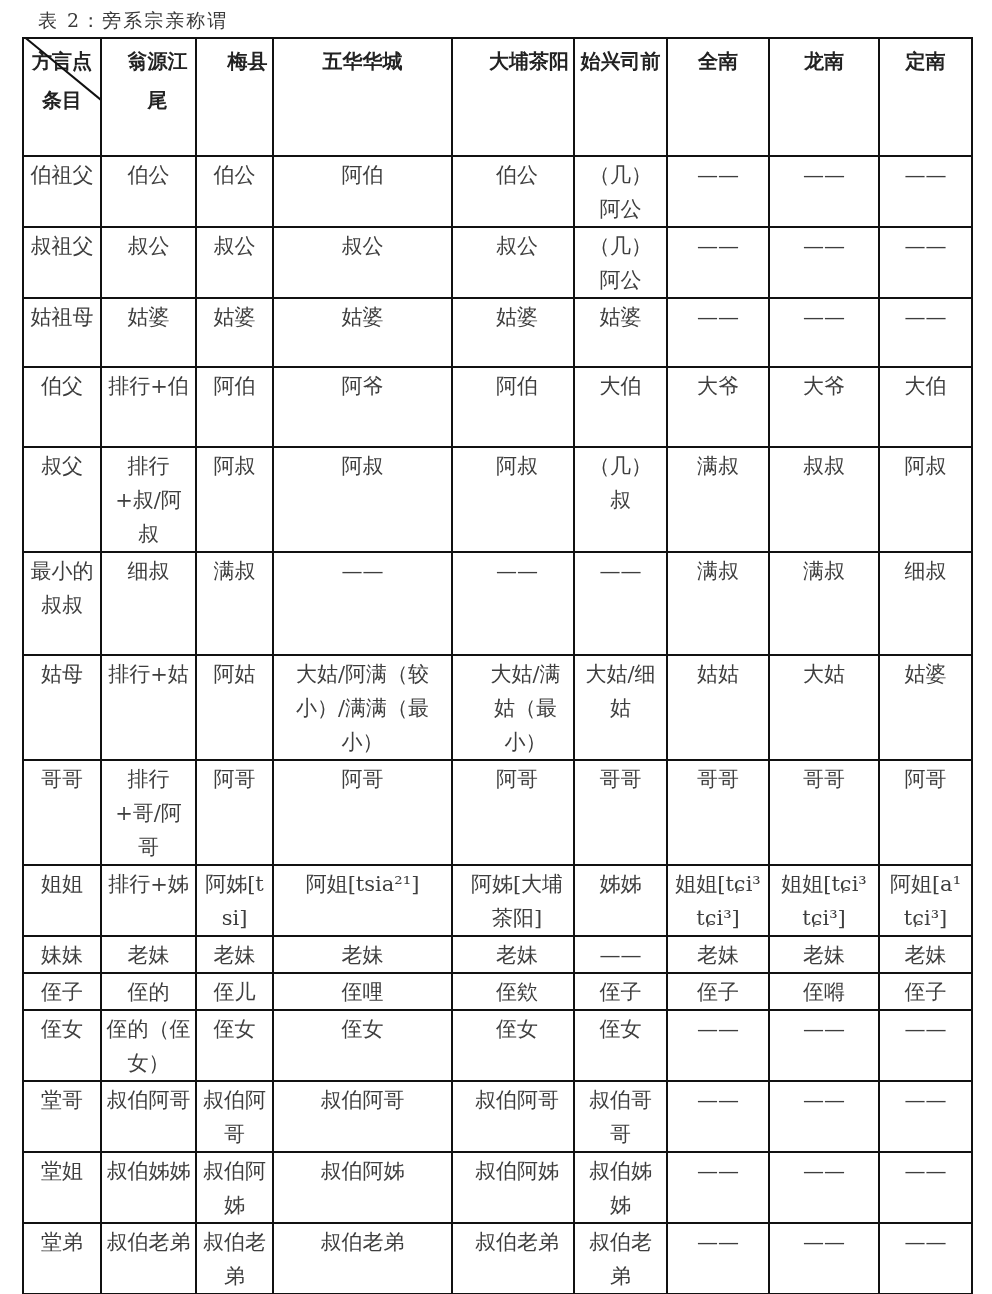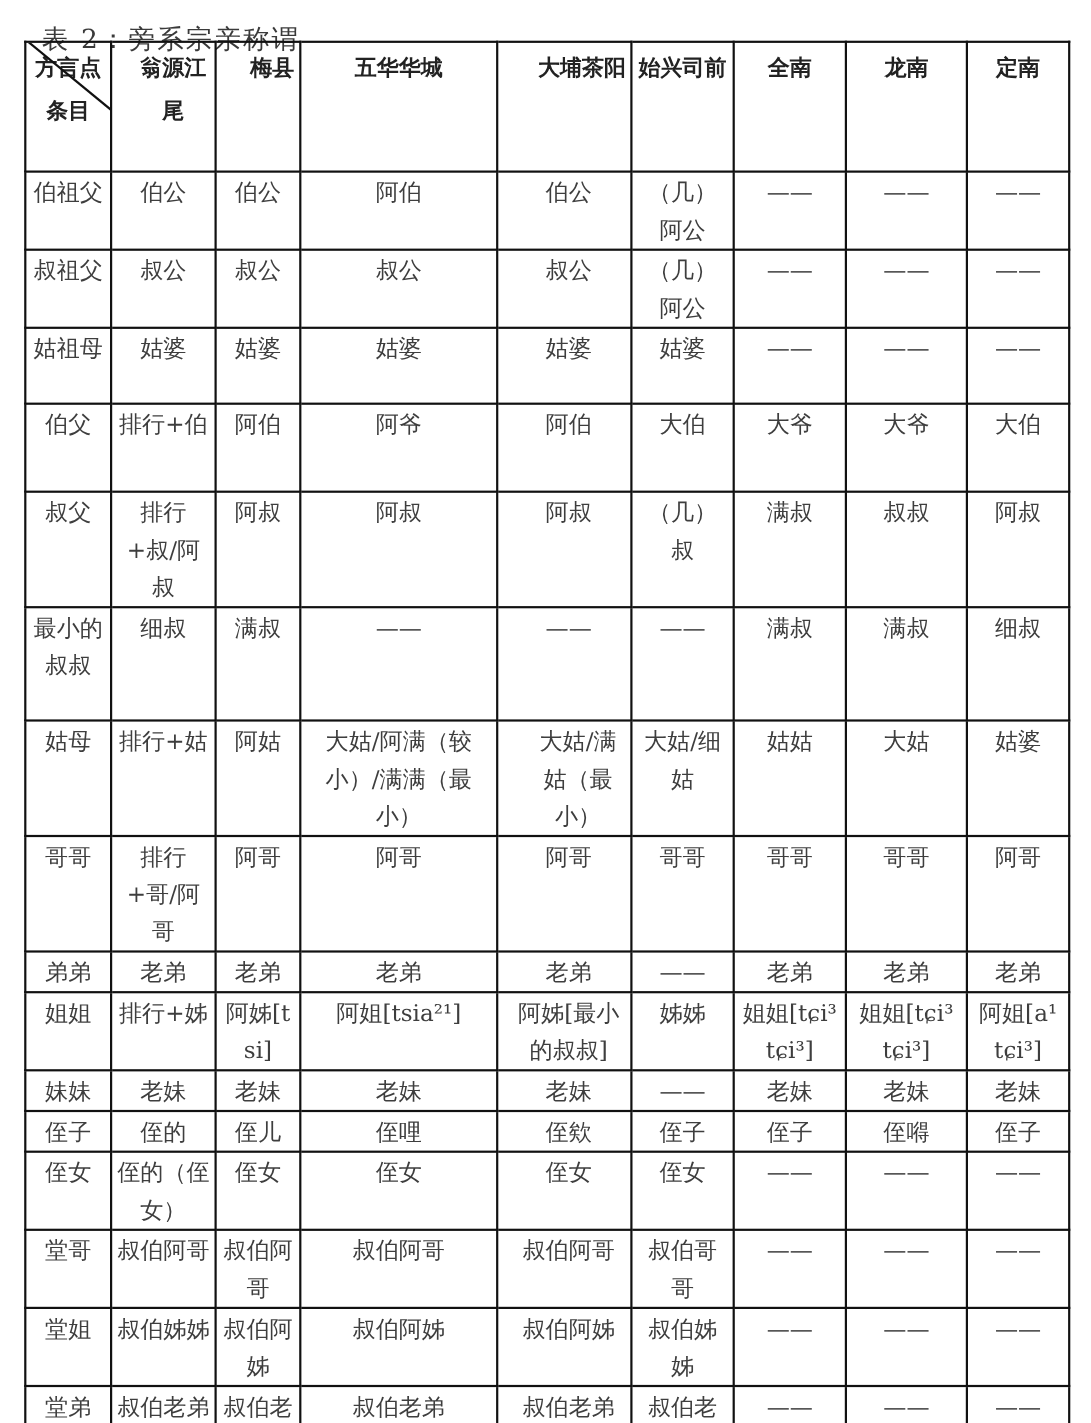--- a/index.html
+++ b/index.html
@@ -1,18 +1,18 @@
 <!DOCTYPE html>
 <html><head>
 <meta charset="utf-8">
 <style>
   html, body { margin: 0; padding: 0; background: #ffffff; }
   body { width: 992px; height: 1294px; position: relative; overflow: hidden;
          font-family: "DejaVu Serif", "Liberation Serif", serif; color: #333; }
-  .caption { position: absolute; left: 38px; top: 20px; font-size: 24px; letter-spacing: 2px; color: #3a3a3a; }
+  .caption { position: absolute; left: 38px; top: 8px; font-size: 19px; letter-spacing: 2px; color: #3a3a3a; }
   table.kin { position: absolute; left: 22px; top: 37px; border-collapse: collapse; table-layout: fixed; width: 949px; }
   table.kin td, table.kin th { border: 2px solid #111; vertical-align: top; text-align: center;
        font-size: 21px; line-height: 34px; padding: 1px 4px 0 4px; overflow: hidden; word-break: break-all; }
   table.kin th { font-weight: bold; color: #222; font-family: "DejaVu Sans", "Liberation Sans", sans-serif; font-size: 20px; line-height: 39px; padding-top: 3px; }
   table.kin td { color: #3e3e3e; font-weight: normal; }
   th.corner { position: relative; text-align: left; padding-left: 14px; }
   .diag { position: absolute; left: -2px; top: -4px; width: 92px; height: 76px; pointer-events: none; }
   th.left-align, td.left-align { text-align: left; }
   .tight td { line-height: 25px; }
 </style>
@@ -133,37 +133,26 @@
         <td>哥哥</td>
         <td>排行+哥/阿哥</td>
         <td>阿哥</td>
         <td>阿哥</td>
         <td class="left-align" style="padding-left: 12px;">阿哥</td>
         <td>哥哥</td>
         <td>哥哥</td>
         <td>哥哥</td>
         <td>阿哥</td>
       </tr>
-      <tr style="height: 33px;">
-        <td>弟弟</td>
-        <td>老弟</td>
-        <td>老弟</td>
-        <td>老弟</td>
-        <td class="left-align" style="padding-left: 12px;">老弟</td>
-        <td>——</td>
-        <td>老弟</td>
-        <td>老弟</td>
-        <td>老弟</td>
-      </tr>
       <tr class="tight" style="height: 54px;">
         <td>姐姐</td>
         <td>排行+姊</td>
         <td>阿姊[tsi]</td>
         <td>阿姐[tsia²¹]</td>
-        <td class="left-align" style="padding-left: 12px;">阿姊[最小的叔叔]</td>
+        <td class="left-align" style="padding-left: 12px;">阿姊[大埔茶阳]</td>
         <td>姊姊</td>
         <td>姐姐[tɕi³ tɕi³]</td>
         <td>姐姐[tɕi³ tɕi³]</td>
         <td>阿姐[a¹ tɕi³]</td>
       </tr>
       <tr style="height: 34px;">
         <td>妹妹</td>
         <td>老妹</td>
         <td>老妹</td>
         <td>老妹</td>

